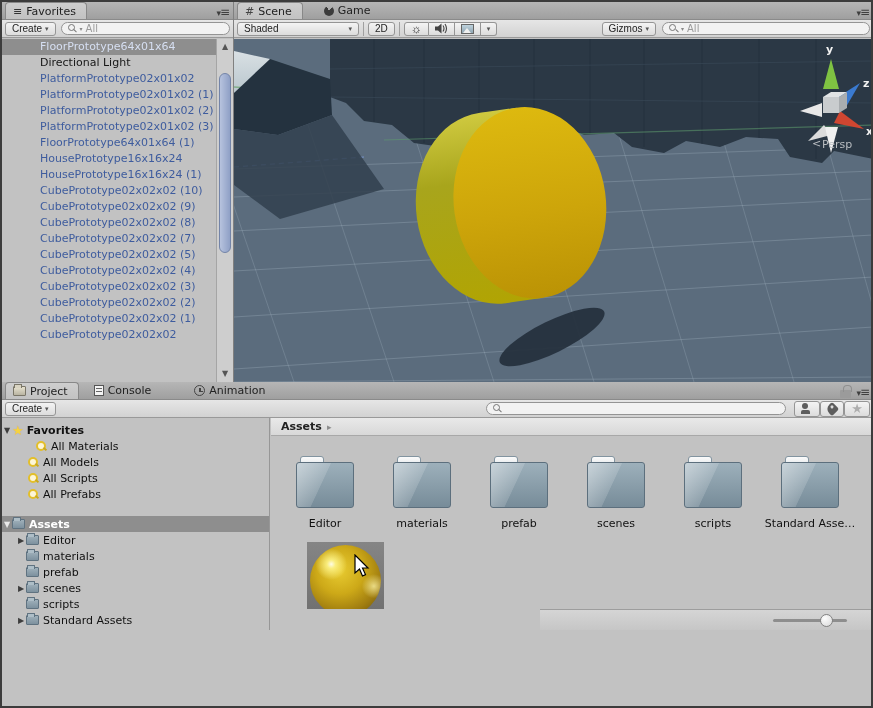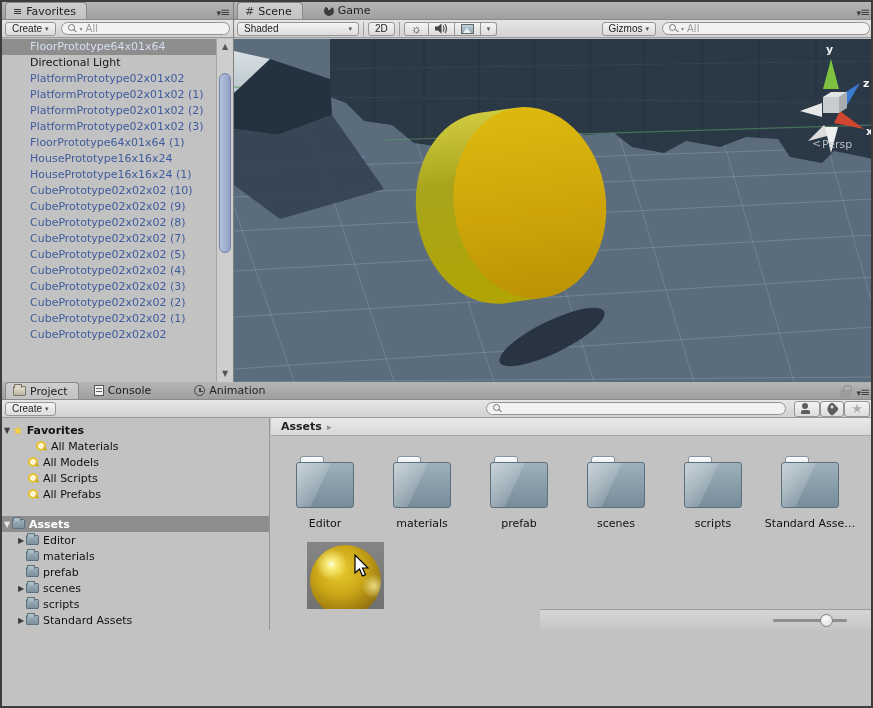--- a/index.html
+++ b/index.html
@@ -33,21 +33,21 @@
                 display:flex; align-items:center; padding:0 6px; gap:3px; font-size:10px; color:#9a9a9a; }
   .mag { position:relative; width:9px; height:9px; flex:0 0 9px; }
   .mag::before { content:""; position:absolute; left:0; top:0; width:5px; height:5px;
                  border:1.3px solid #777; border-radius:50%; }
   .mag::after { content:""; position:absolute; left:5.5px; top:5.5px; width:3.5px; height:1.4px;
                 background:#777; transform:rotate(45deg); }
 
   
   #hierarchy { left:0; top:0; width:232px; height:380px; border-right:1px solid #808080; background:#c2c2c2; }
   #h-list { position:absolute; left:0; top:37px; right:17px; bottom:0; overflow:hidden; background:#c2c2c2; }
-  .row { height:16px; line-height:16px; padding-left:28px; font-size:11px; color:#3e5c9e; white-space:nowrap; }
+  .row { height:16px; line-height:16px; padding-left:38px; font-size:11px; color:#3e5c9e; white-space:nowrap; }
   .row.light { color:#161616; }
   .row.selected { background:#8e8e8e; color:#d6dff2; }
   .vscroll { position:absolute; top:37px; right:0; width:17px; bottom:0;
              background:#cecece; border-left:1px solid #a5a5a5; }
   .vscroll .arr { position:absolute; left:0; width:16px; height:14px; text-align:center;
                   font-size:8px; color:#555; line-height:14px; }
   .vscroll .thumb { position:absolute; left:2px; width:12px; border-radius:6px;
                     background:linear-gradient(90deg,#b7c3de,#8fa0c6); border:1px solid #7384a8; }
 
   

